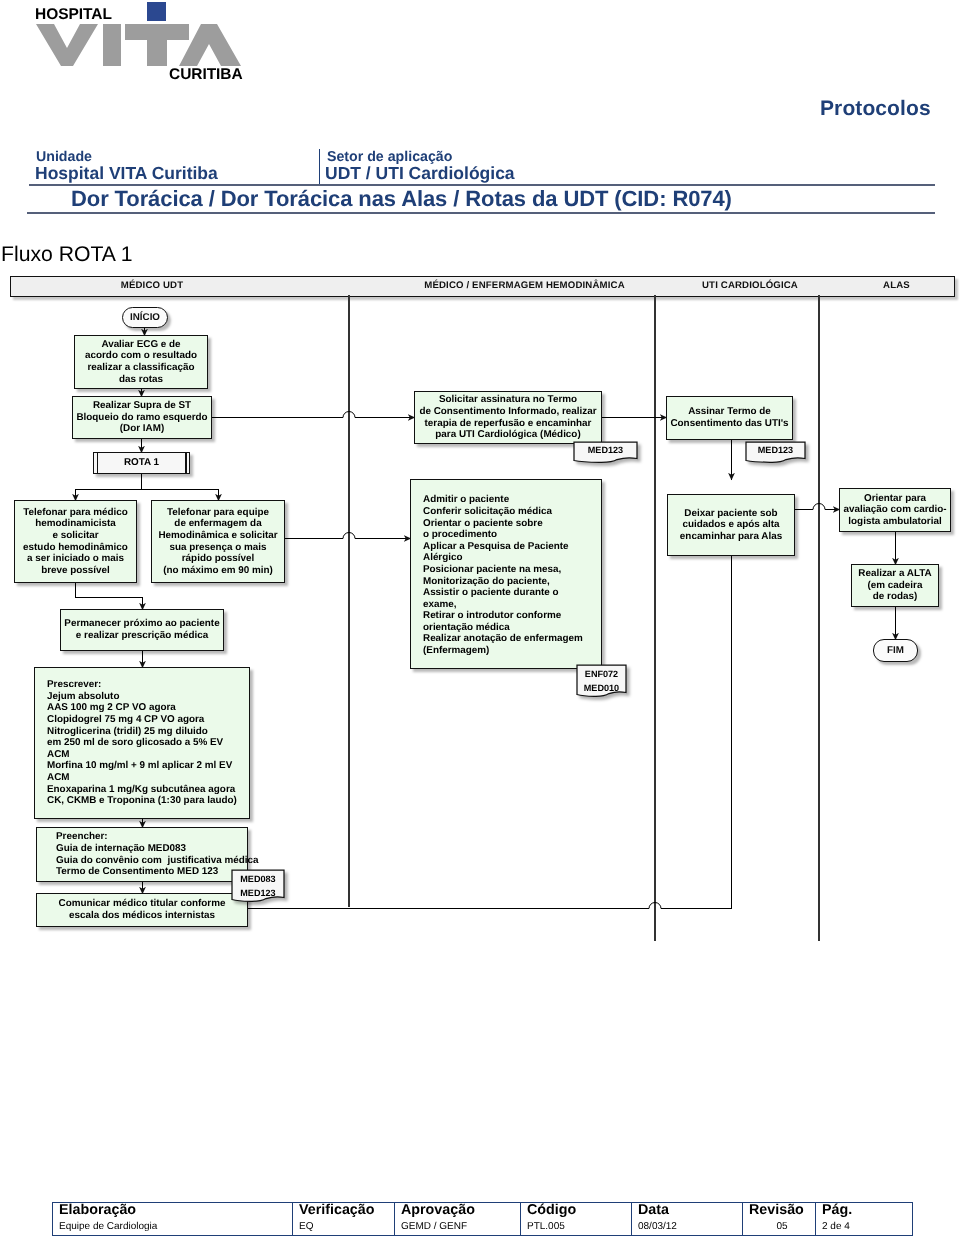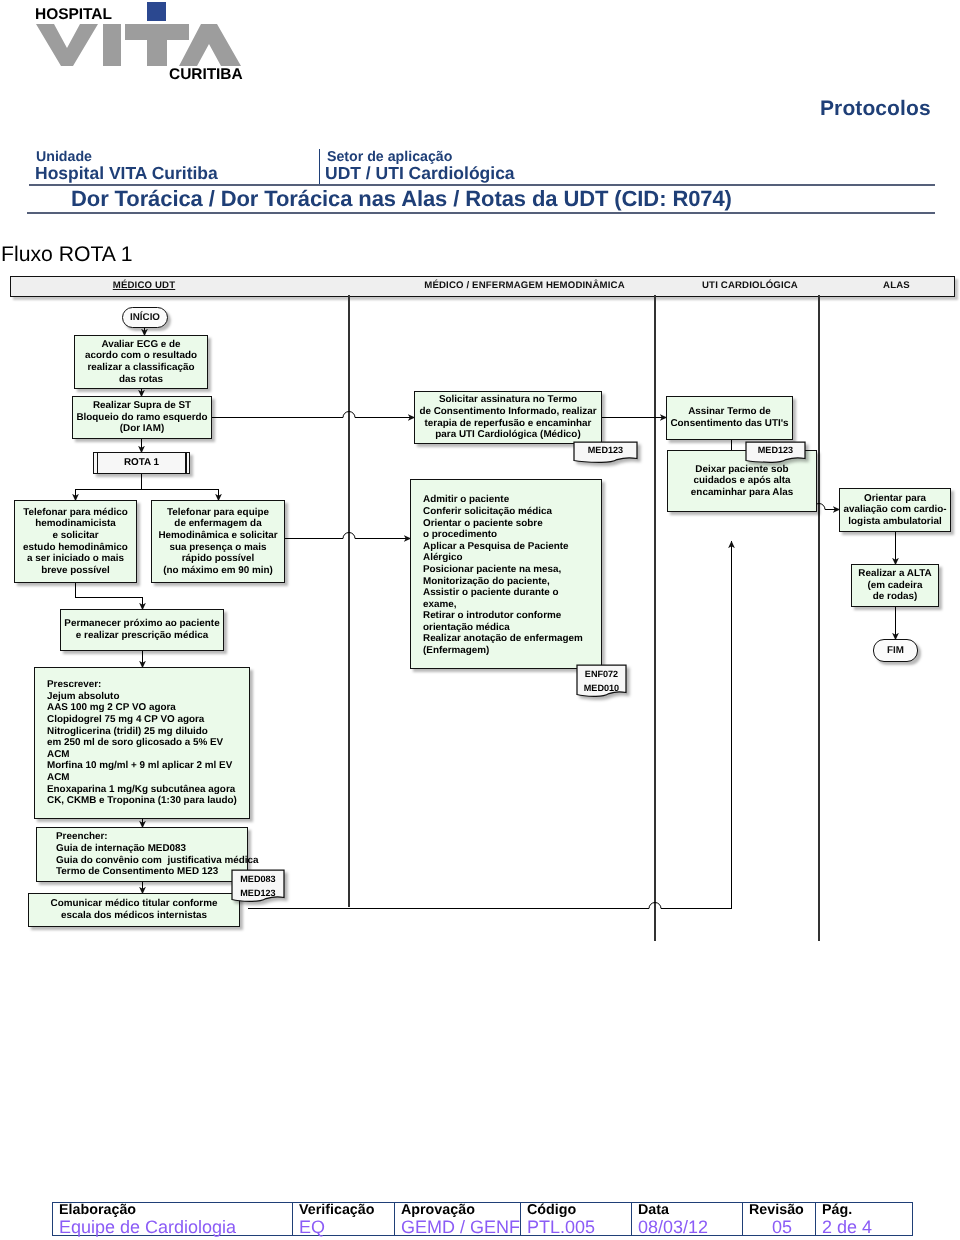--- a/index.html
+++ b/index.html
@@ -50,21 +50,21 @@
        filter:drop-shadow(3px 3px 1.6px rgba(0,0,0,0.30));}
   .doc svg{position:absolute;left:0;top:0;}
   .doc .dt{position:relative;z-index:2;text-align:center;}
 
   svg.wires{position:absolute;left:0;top:0;width:960px;height:1240px;pointer-events:none;}
 
   
   #footer-table{left:52px;top:1202px;width:861px;height:34px;border:1.3px solid #1f3f77;box-sizing:border-box;}
   .fcol{position:absolute;top:0;height:100%;box-sizing:border-box;}
   .fcol .fh{font-size:14.3px;font-weight:bold;color:#000000;line-height:15px;padding-left:6px;}
-  .fcol .fv{font-size:18px;color:#8b5cf6;line-height:18px;padding-left:6px;}
+  .fcol .fv{font-size:10px;color:#000000;line-height:18px;padding-left:6px;}
   .fsep{position:absolute;top:0;width:1.3px;height:100%;background:#1f3f77;}
 </style>
 </head>
 <body>
 
 <div class="abs" id="logo-block">
   <div class="abs" id="logo-hospital">HOSPITAL</div>
   <svg class="abs" style="left:35px;top:23px;" width="206" height="44" viewBox="0 0 206 44">
     <g fill="#9d9d9d">
       <polygon points="1,1 19,1 32,25 45,1 63,1 38,43 26,43"></polygon>
@@ -92,21 +92,21 @@
 <div class="abs" style="left:325px;top:164px;">
   <span class="hdr-value">UDT / UTI Cardiológica</span>
 </div>
 <div class="abs hdr-rule" style="left:29px;top:184px;width:906px;"></div>
 <div class="abs" id="doc-title">Dor Torácica / Dor Torácica nas Alas / Rotas da UDT (CID: R074)</div>
 <div class="abs hdr-rule" style="left:27px;top:212px;width:908px;"></div>
 
 <div class="abs" id="flow-title">Fluxo ROTA 1</div>
 
 <div class="abs" id="lane-band"></div>
-<div class="lane-label" style="left:44px;width:200px;text-decoration:underline;">MÉDICO UDT</div>
+<div class="lane-label" style="left:52px;width:200px;">MÉDICO UDT</div>
 <div class="lane-label" style="left:423px;width:203px;">MÉDICO / ENFERMAGEM HEMODINÂMICA</div>
 <div class="lane-label" style="left:702px;width:96px;">UTI CARDIOLÓGICA</div>
 <div class="lane-label" style="left:883px;width:27px;">ALAS</div>
 
 <div class="lane-div" style="left:348px;height:612px;"></div>
 <div class="lane-div" style="left:654px;height:646px;"></div>
 <div class="lane-div" style="left:818px;height:646px;"></div>
 
 <svg class="wires">
   <defs>
@@ -155,27 +155,27 @@
 <div class="term" style="left:122px;top:307px;width:46px;height:21px;">INÍCIO</div>
 <div class="node" style="left:74px;top:335px;width:134px;height:54px;">Avaliar ECG e de<br>acordo com o resultado<br>realizar a classificação<br>das rotas</div>
 <div class="node" style="left:72px;top:396px;width:140px;height:43px;">Realizar Supra de ST<br>Bloqueio do ramo esquerdo<br>(Dor IAM)</div>
 <div class="node white proc" style="left:93px;top:452px;width:97px;height:22px;">ROTA 1</div>
 <div class="node" style="left:414px;top:391px;width:188px;height:53px;">Solicitar assinatura no Termo<br>de Consentimento Informado, realizar<br>terapia de reperfusão e encaminhar<br>para UTI Cardiológica (Médico)</div>
 <div class="node" style="left:666px;top:396px;width:127px;height:44px;">Assinar Termo de<br>Consentimento das UTI's</div>
 <div class="node" style="left:14px;top:500px;width:123px;height:83px;">Telefonar para médico<br>hemodinamicista<br>e solicitar<br>estudo hemodinâmico<br>a ser iniciado o mais<br>breve possível</div>
 <div class="node" style="left:151px;top:500px;width:134px;height:83px;">Telefonar para equipe<br>de enfermagem da<br>Hemodinâmica e solicitar<br>sua presença o mais<br>rápido possível<br>(no máximo em 90 min)</div>
 <div class="node" style="left:60px;top:609px;width:164px;height:42px;">Permanecer próximo ao paciente<br>e realizar prescrição médica</div>
 <div class="node l" style="left:410px;top:479px;width:192px;height:190px;padding-left:12px;padding-top:3px;">Admitir o paciente<br>Conferir solicitação médica<br>Orientar o paciente sobre<br>o procedimento<br>Aplicar a Pesquisa de Paciente<br>Alérgico<br>Posicionar paciente na mesa,<br>Monitorização do paciente,<br>Assistir o paciente durante o<br>exame,<br>Retirar o introdutor conforme<br>orientação médica<br>Realizar anotação de enfermagem<br>(Enfermagem)</div>
-<div class="node" style="left:667px;top:450px;width:150px;height:62px;">Deixar paciente sob<br>cuidados e após alta<br>encaminhar para Alas</div>
+<div class="node" style="left:667px;top:494px;width:128px;height:62px;">Deixar paciente sob<br>cuidados e após alta<br>encaminhar para Alas</div>
 <div class="node" style="left:839px;top:488px;width:112px;height:44px;">Orientar para<br>avaliação com cardio-<br>logista ambulatorial</div>
 <div class="node" style="left:851px;top:564px;width:88px;height:43px;">Realizar a ALTA<br>(em  cadeira<br>de rodas)</div>
 <div class="term" style="left:873px;top:639px;width:45px;height:23px;">FIM</div>
 <div class="node l" style="left:34px;top:667px;width:216px;height:152px;padding-left:12px;">Prescrever:<br>Jejum absoluto<br>AAS 100 mg 2 CP VO agora<br>Clopidogrel 75 mg 4 CP VO agora<br>Nitroglicerina (tridil) 25 mg diluido<br>em 250 ml de soro glicosado a 5% EV<br>ACM<br>Morfina 10 mg/ml + 9 ml aplicar 2 ml EV<br>ACM<br>Enoxaparina 1 mg/Kg subcutânea agora<br>CK, CKMB e Troponina (1:30 para laudo)</div>
 <div class="node l" style="left:36px;top:827px;width:212px;height:55px;padding-left:19px;">Preencher:<br>Guia de internação MED083<br>Guia do convênio com  justificativa médica<br>Termo de Consentimento MED 123</div>
-<div class="node" style="left:28px;top:893px;width:212px;height:34px;">Comunicar médico titular conforme<br>escala dos médicos internistas</div>
+<div class="node" style="left:36px;top:893px;width:212px;height:34px;">Comunicar médico titular conforme<br>escala dos médicos internistas</div>
 
 <div class="doc" style="left:573px;top:441px;width:65px;height:23px;">
   <svg width="68" height="26" viewBox="0 0 68 26">
       <path d="M1,1 H64 V17.5 C57,16.2 50,16.8 44,18.6 C40,21.2 34,21.6 26,21.4 C16,21.2 8,20.8 1,19.5 Z" fill="#f7f7f7" stroke="#111" stroke-width="1.25"></path>
     </svg>
   <div class="dt" style="width:65px;line-height:19px;">MED123</div>
 </div>
 <div class="doc" style="left:745px;top:441px;width:61px;height:23px;">
   <svg width="64" height="26" viewBox="0 0 64 26">
       <path d="M1,1 H60 V17.5 C53,16.2 47,16.8 41,18.6 C37,21.2 32,21.6 25,21.4 C15,21.2 8,20.8 1,19.5 Z" fill="#f7f7f7" stroke="#111" stroke-width="1.25"></path>

